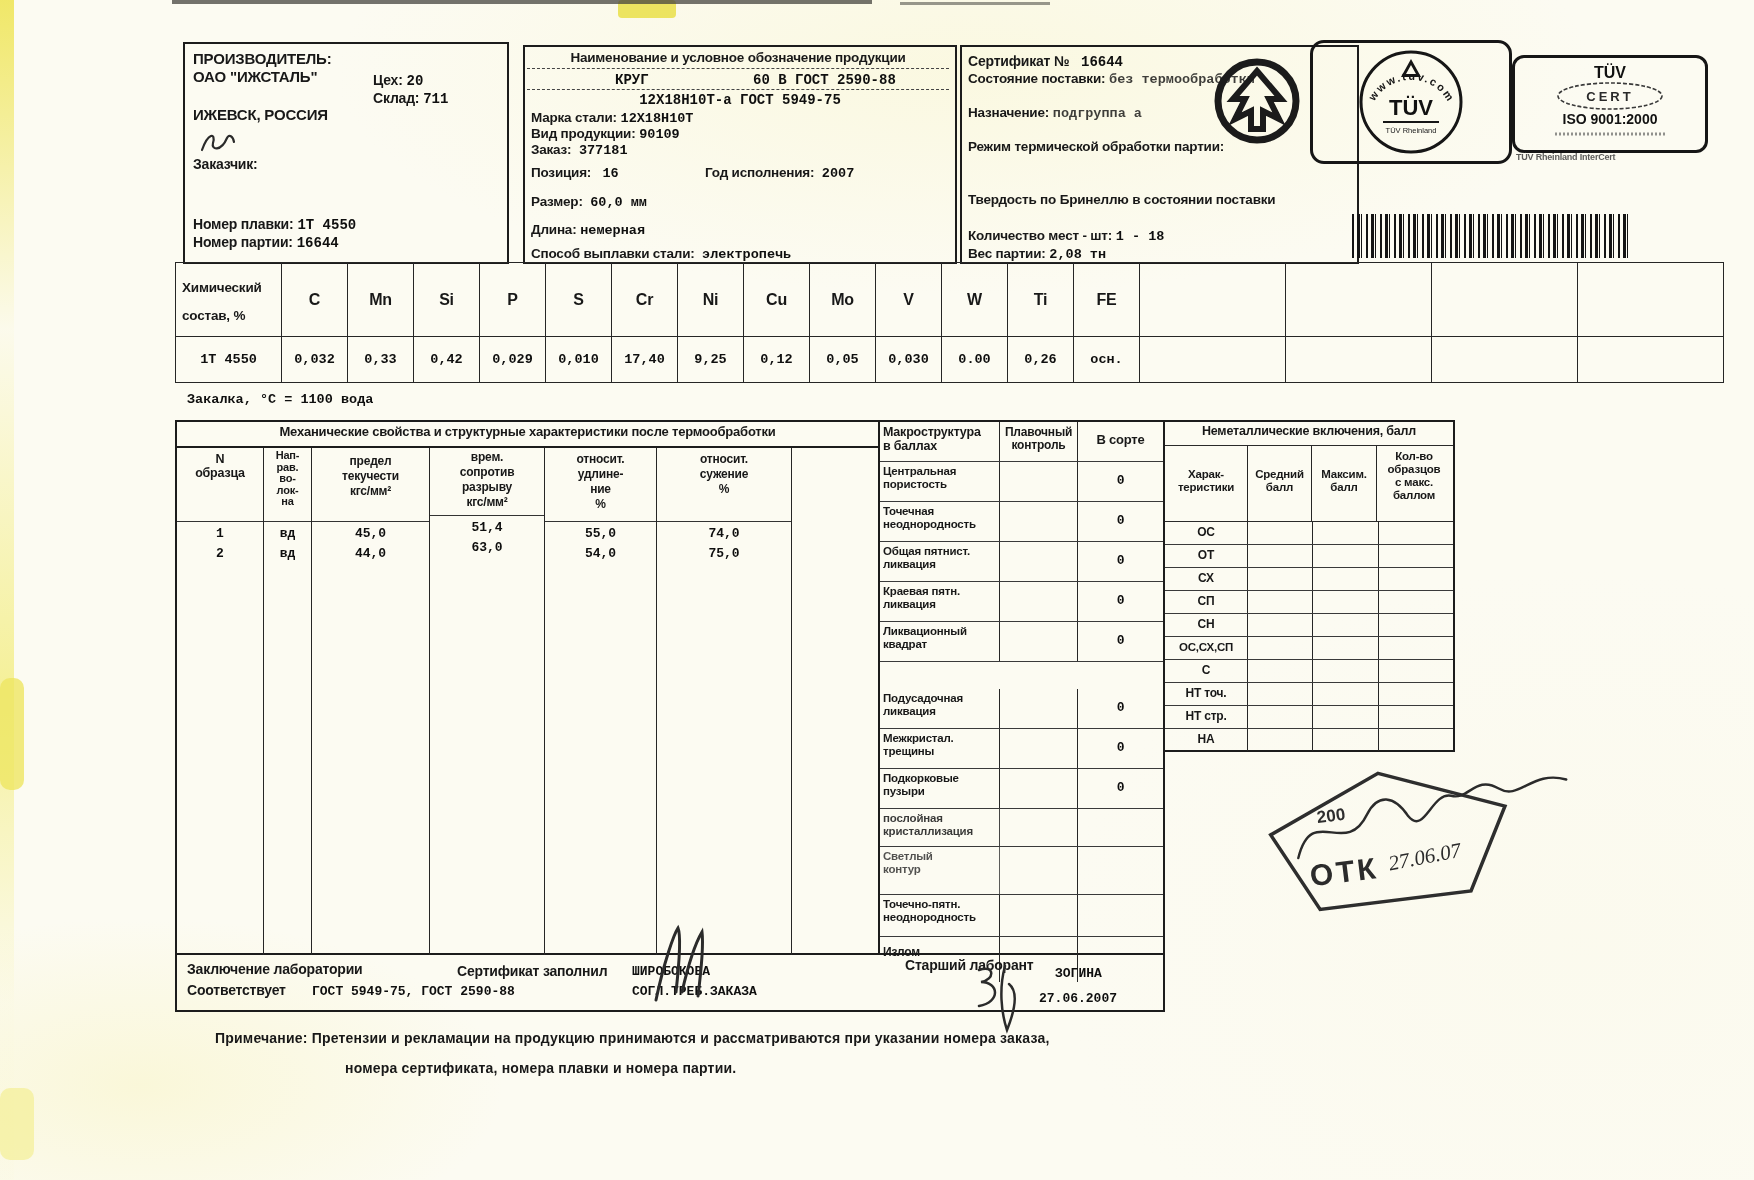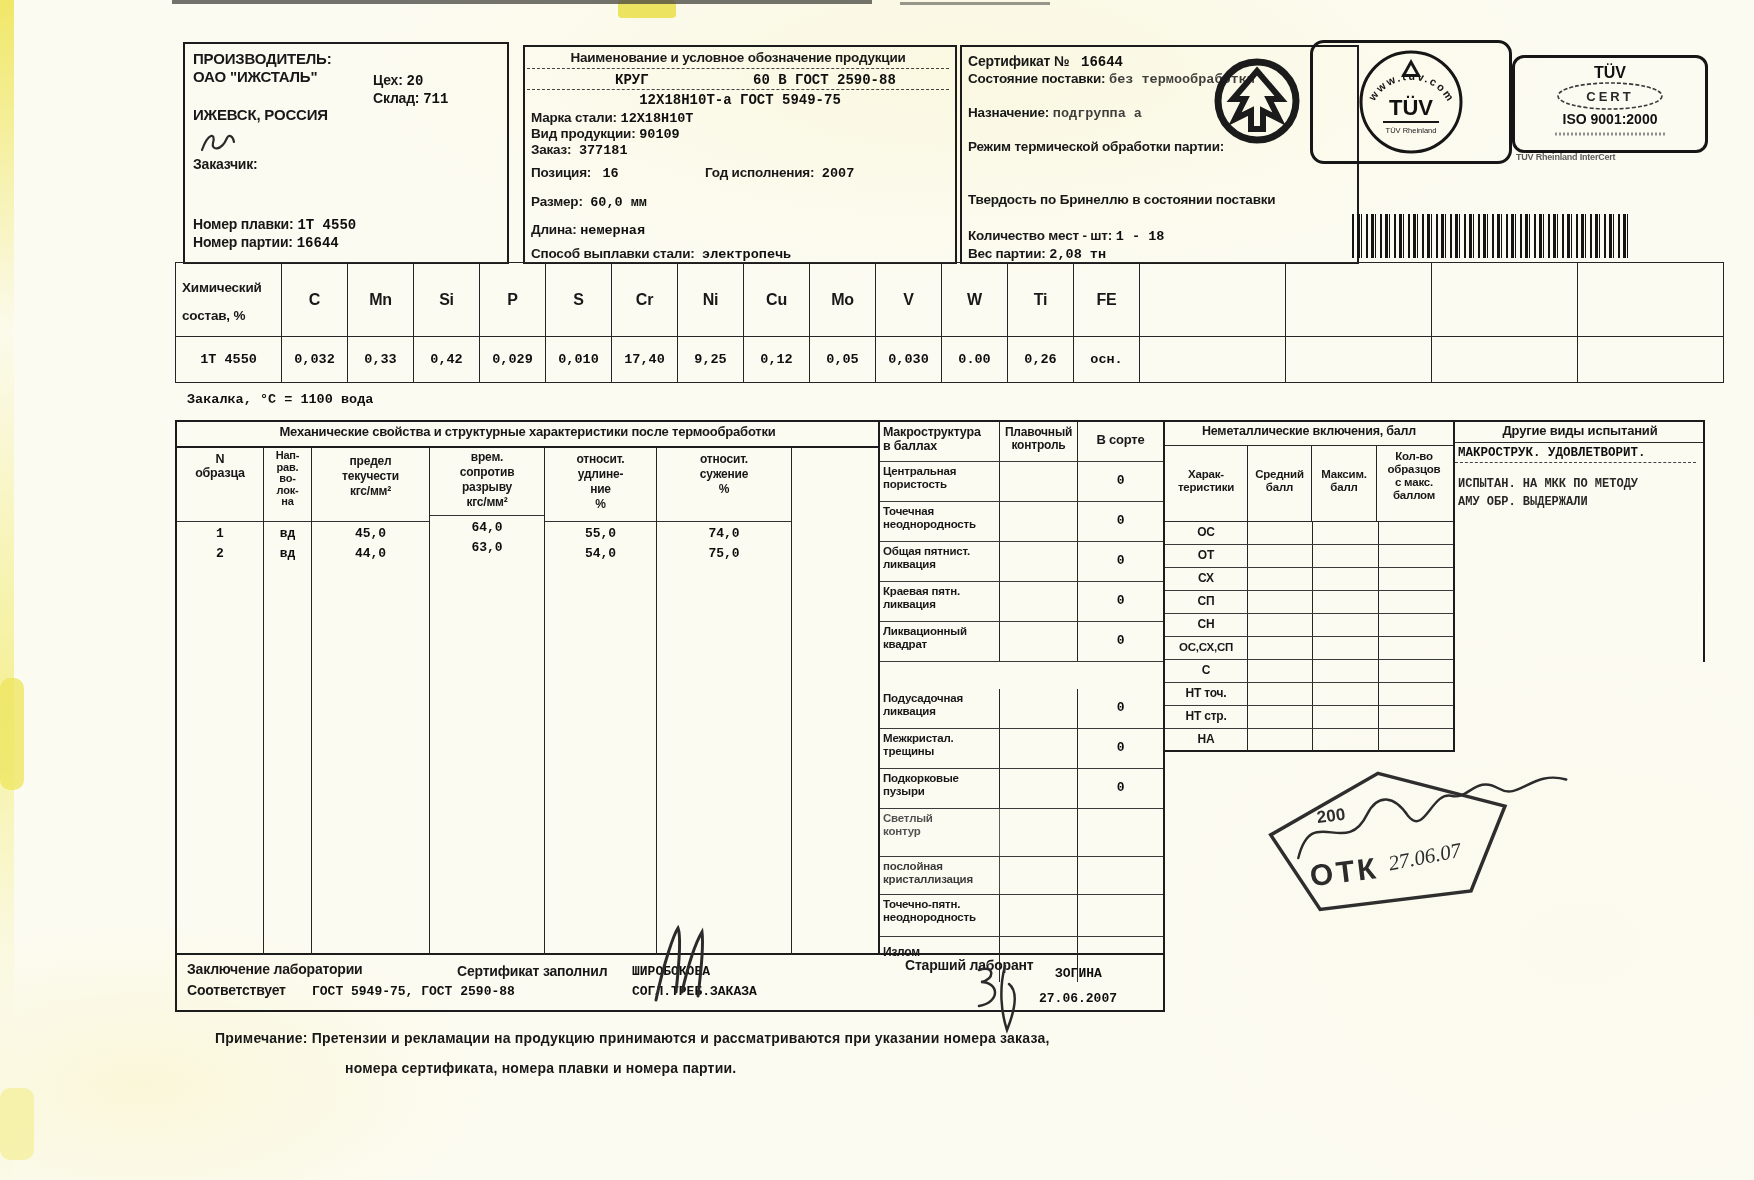--- a/index.html
+++ b/index.html
@@ -186,21 +186,21 @@
 текучести
 кгс/мм²</div>
           <div class="val ctr" style="font-size:13px;line-height:20px;margin-top:2px;">45,0</div>
           <div class="val ctr" style="font-size:13px;line-height:20px;">44,0</div>
         </div>
         <div class="col rline" style="width:115px;">
           <div class="lbl pre ctr bline" style="height:68px;font-size:12px;padding-top:2px;line-height:15px;box-sizing:border-box;">врем.
 сопротив
 разрыву
 кгс/мм²</div>
-          <div class="val ctr" style="font-size:13px;line-height:20px;margin-top:2px;">64,0</div>
+          <div class="val ctr" style="font-size:13px;line-height:20px;margin-top:2px;">51,4</div>
           <div class="val ctr" style="font-size:13px;line-height:20px;">63,0</div>
         </div>
         <div class="col rline" style="width:112px;">
           <div class="lbl pre ctr bline" style="height:74px;font-size:12px;padding-top:4px;line-height:15px;box-sizing:border-box;">относит.
 удлине-
 ние
 %</div>
           <div class="val ctr" style="font-size:13px;line-height:20px;margin-top:2px;">55,0</div>
           <div class="val ctr" style="font-size:13px;line-height:20px;">54,0</div>
         </div>
@@ -264,29 +264,29 @@
 трещины</div>
           <div class="rline" style="width:78px;"></div>
           <div class="val ctr" style="width:85px;font-size:13px;padding-top:11px;box-sizing:border-box;">0</div>
         </div>
       <div class="mrow" style="height:40px;">
           <div class="lbl pre rline" style="width:120px;font-size:11.5px;line-height:13px;padding:3px 2px 0 3px;box-sizing:border-box;">Подкорковые
 пузыри</div>
           <div class="rline" style="width:78px;"></div>
           <div class="val ctr" style="width:85px;font-size:13px;padding-top:11px;box-sizing:border-box;">0</div>
         </div>
+      <div class="mrow" style="height:38px;">
+          <div class="lbl pre rline" style="width:120px;font-size:11.5px;line-height:13px;padding:3px 2px 0 3px;box-sizing:border-box;opacity:.85;">послойная
+кристаллизация</div>
+          <div class="rline" style="width:78px;"></div>
+          <div style="width:85px;"></div>
+        </div>
       <div class="mrow" style="height:48px;">
           <div class="lbl pre rline" style="width:120px;font-size:11.5px;line-height:13px;padding:3px 2px 0 3px;box-sizing:border-box;opacity:.75;">Светлый
 контур</div>
-          <div class="rline" style="width:78px;"></div>
-          <div style="width:85px;"></div>
-        </div>
-      <div class="mrow" style="height:38px;">
-          <div class="lbl pre rline" style="width:120px;font-size:11.5px;line-height:13px;padding:3px 2px 0 3px;box-sizing:border-box;opacity:.85;">послойная
-кристаллизация</div>
           <div class="rline" style="width:78px;"></div>
           <div style="width:85px;"></div>
         </div>
       <div class="mrow" style="height:42px;">
           <div class="lbl pre rline" style="width:120px;font-size:11.5px;line-height:13px;padding:3px 2px 0 3px;box-sizing:border-box;">Точечно-пятн.
 неоднородность</div>
           <div class="rline" style="width:78px;"></div>
           <div style="width:85px;"></div>
         </div>
       <div class="mrow" style="height:45px;border-bottom:none;">
@@ -365,27 +365,20 @@
           <div style="width:74px;"></div>
         </div>
       <div class="mrow" style="height:22px;border-bottom:none;">
           <div class="lbl ctr rline" style="width:83px;font-size:12px;padding-top:3px;box-sizing:border-box;">НА</div>
           <div class="rline" style="width:64px;"></div>
           <div class="rline" style="width:65px;"></div>
           <div style="width:74px;"></div>
         </div>
     </div>
 
-    <div class="abs" style="left:1280px;top:0;width:250px;height:245px;border-top:2px solid #1c1c1c;box-sizing:border-box;">
-      <div class="abs" style="right:0;top:0;width:2px;height:240px;background:#1c1c1c;"></div>
-      <div class="lbl ctr" style="height:19px;font-size:13px;border-bottom:1.5px solid #2a2a2a;padding-top:1px;">Другие виды испытаний</div>
-      <div class="val" style="font-size:12.5px;padding:3px 0 2px 3px;border-bottom:1.5px dashed #444;width:238px;">МАКРОСТРУК. УДОВЛЕТВОРИТ.</div>
-      <div class="val" style="font-size:12px;padding:14px 0 0 3px;opacity:.9;">ИСПЫТАН. НА МКК ПО МЕТОДУ</div>
-      <div class="val" style="font-size:12px;padding:4px 0 0 3px;opacity:.9;">АМУ ОБР. ВЫДЕРЖАЛИ</div>
-    </div>
   </div>
 
   <div class="abs" style="left:175px;top:955px;width:990px;height:57px;border-left:2px solid #1c1c1c;border-right:2px solid #1c1c1c;border-bottom:2px solid #1c1c1c;box-sizing:border-box;">
     <div class="abs lbl" style="left:10px;top:6px;font-size:14px;">Заключение лаборатории</div>
     <div class="abs lbl" style="left:10px;top:27px;font-size:14px;">Соответствует</div>
     <div class="abs lbl" style="left:280px;top:8px;font-size:14px;">Сертификат заполнил</div>
     <div class="abs val" style="left:455px;top:9px;font-size:13px;">ШИРОБОКОВА</div>
     <div class="abs val" style="left:135px;top:29px;font-size:13px;">ГОСТ 5949-75, ГОСТ 2590-88</div>
     <div class="abs val" style="left:455px;top:29px;font-size:13px;">СОГЛ.ТРЕБ.ЗАКАЗА</div>
     <div class="abs lbl" style="left:728px;top:2px;font-size:14px;">Старший лаборант</div>

